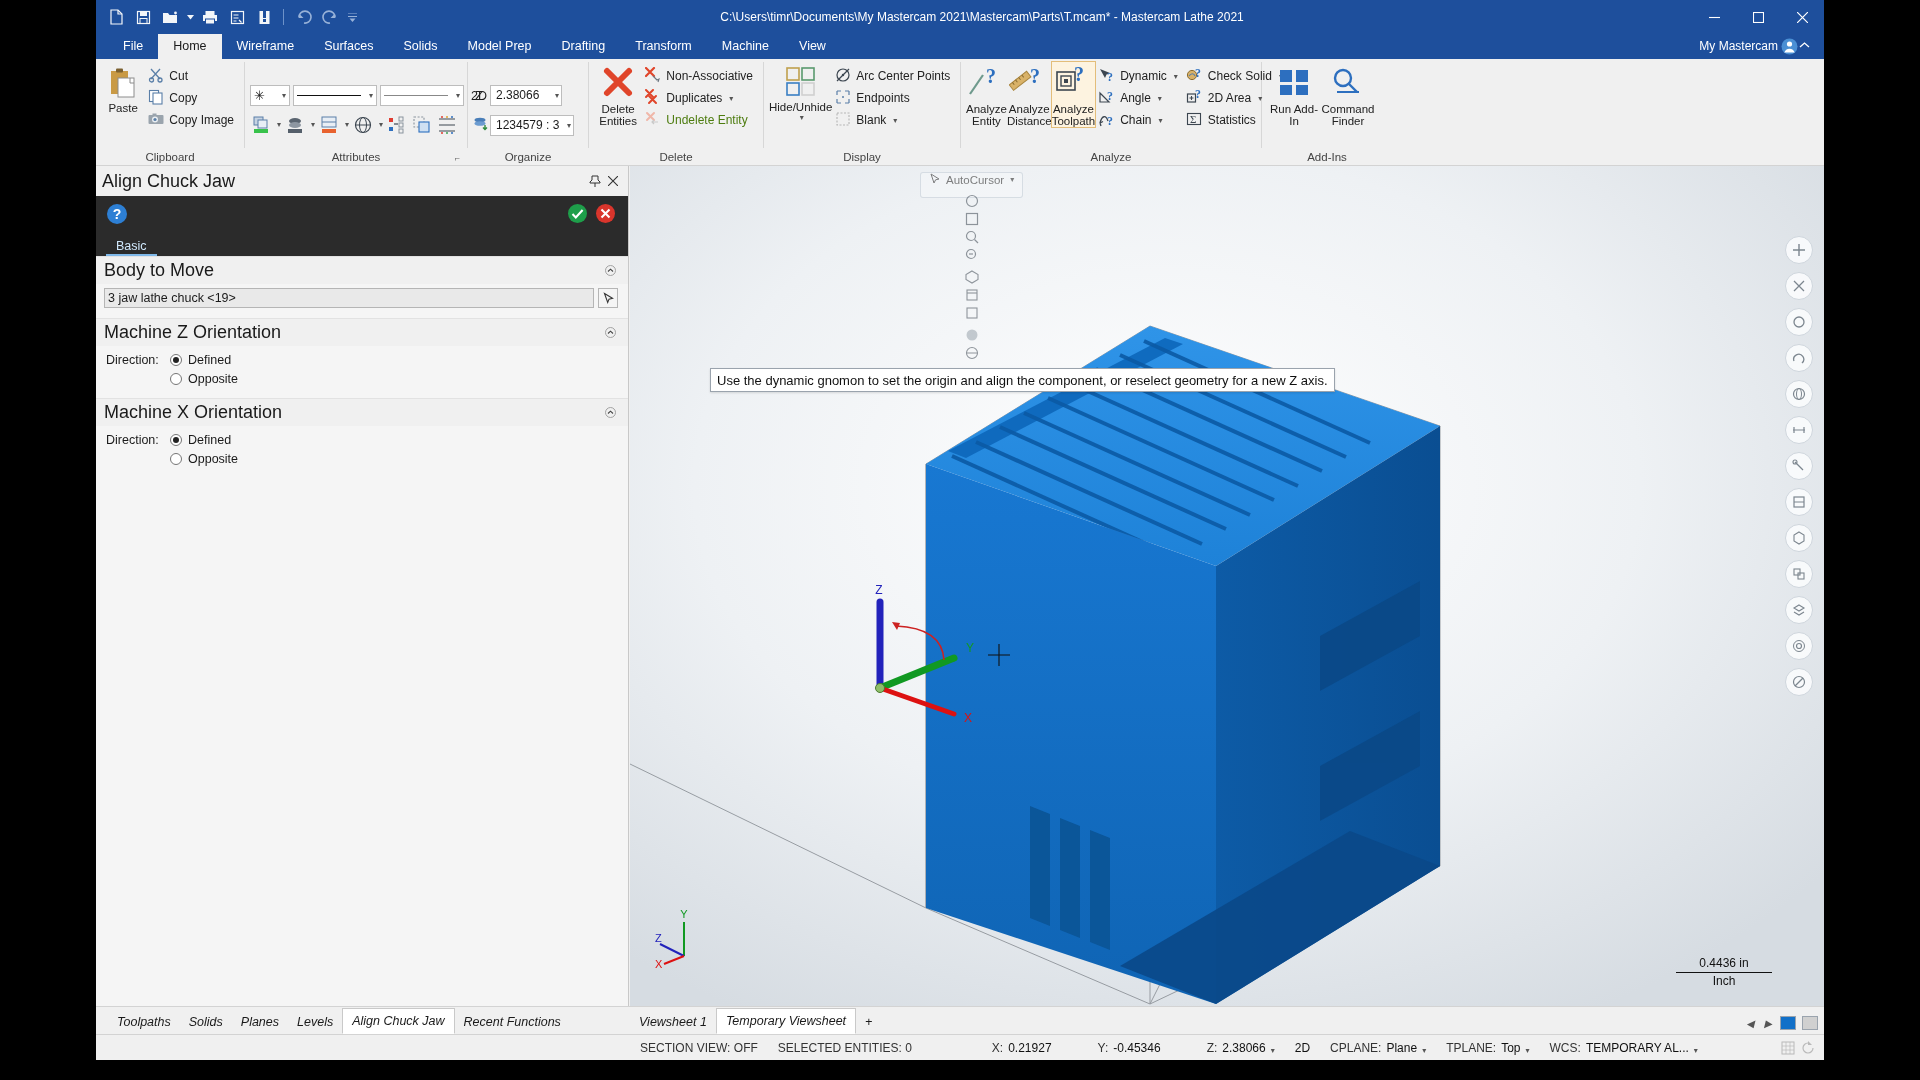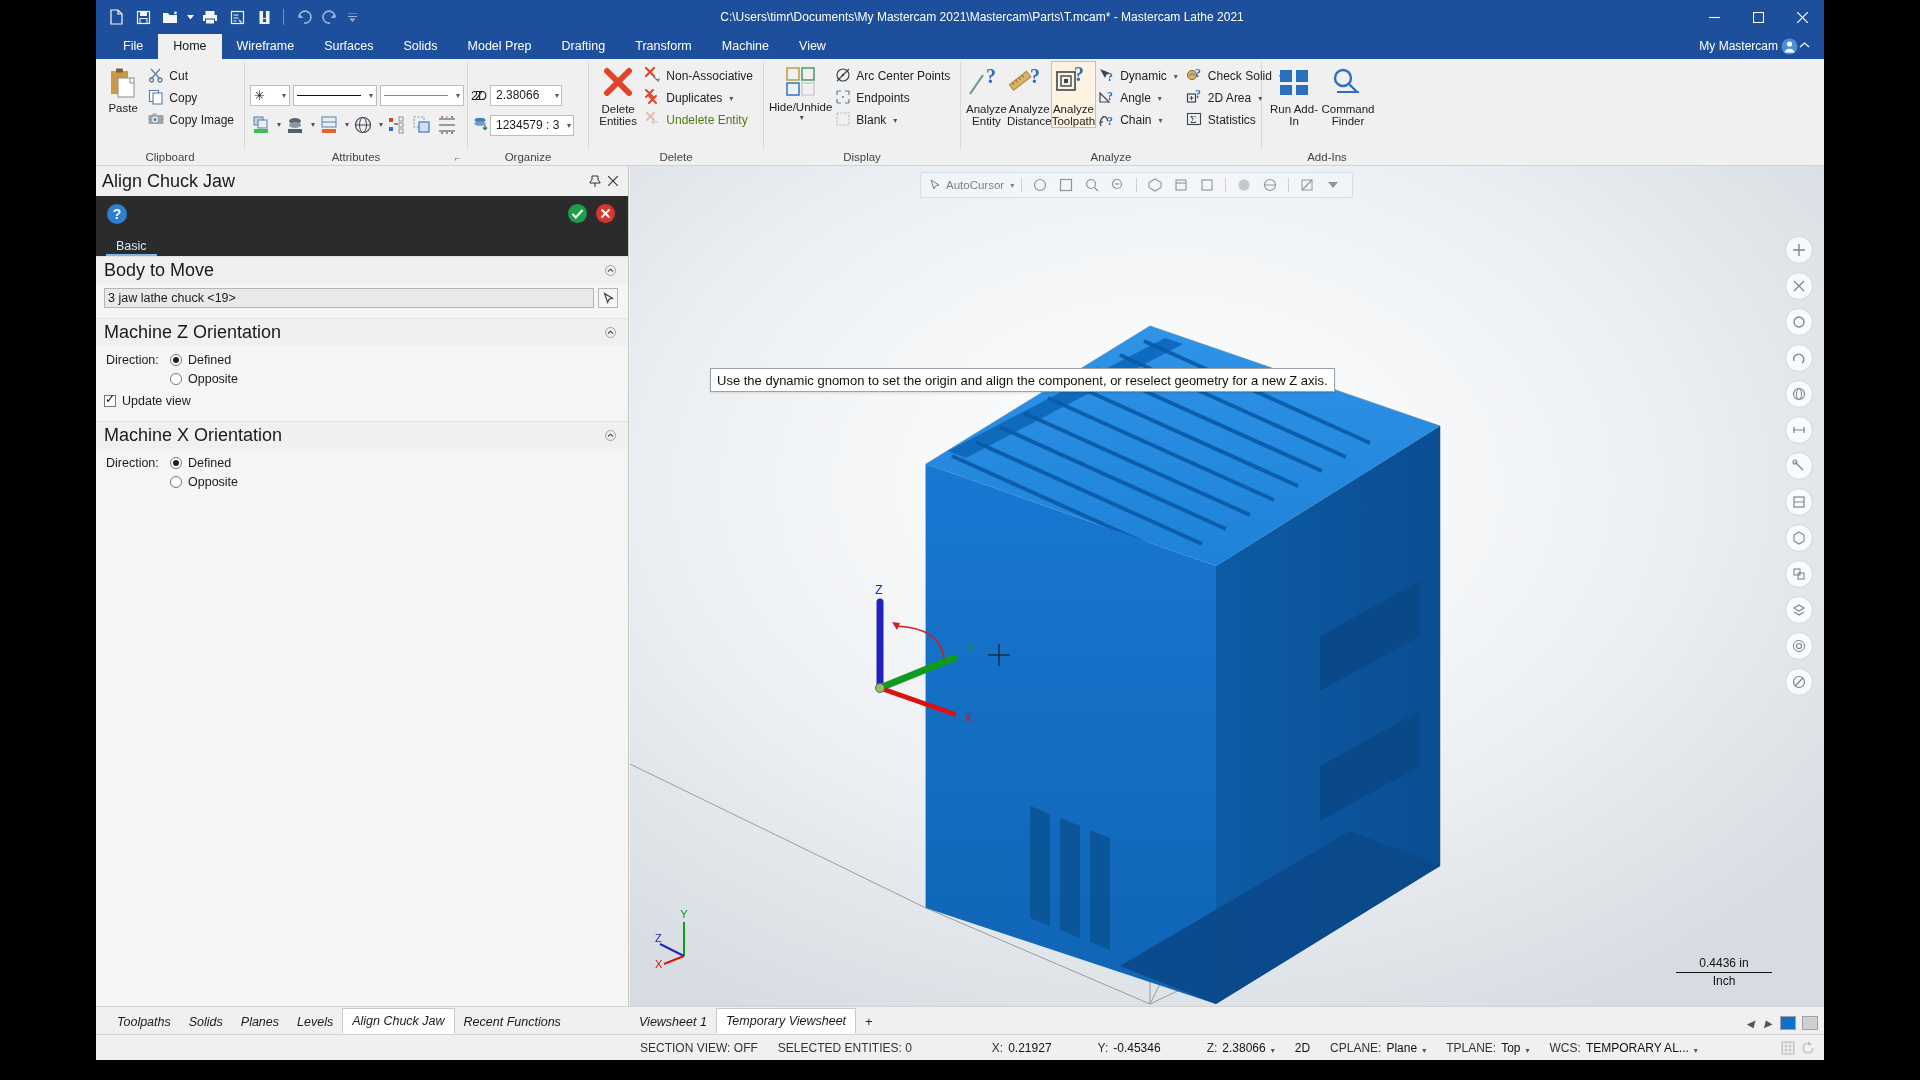--- a/index.html
+++ b/index.html
@@ -96,21 +96,21 @@
   .radio-txt { font-size:12.5px; }
   .cbrow { display:flex; align-items:center; gap:6px; height:20px; margin-top:3px; }
   .cbox { width:12px; height:12px; border:1px solid #767676; background:#fff; position:relative; }
   .cbox.on::after { content:'✓'; position:absolute; left:0px; top:-4px; font-size:12px; color:#111; }
 
   
   #viewport { position:absolute; left:534px; top:0; right:0; bottom:0; overflow:hidden;
               background:linear-gradient(160deg,#dfe5ea 0%, #eceff2 38%, #f7f8f9 72%, #ffffff 100%); }
   #vp-toptoolbar { position:absolute; left:290px; top:6px; height:26px; display:flex; align-items:center;
                    gap:4px; padding:0 8px; background:rgba(245,247,249,.55);
-                   border:1px solid rgba(190,200,210,.55); border-radius:3px; color:#3c4650; }
+                   border:1px solid rgba(190,200,210,.55); border-radius:3px; color:#3c4650;flex-direction:column; }
   .vtool { width:22px; height:20px; display:flex; align-items:center; justify-content:center; opacity:.55; }
   .vtsep { width:1px; height:14px; background:#b9c2cb; margin:0 3px; opacity:.7; }
   #autocursor { font-size:11.5px; color:#555; display:flex; align-items:center; gap:4px; opacity:.75; }
 
   #hintbar { position:absolute; left:80px; top:202px; height:24px; background:#ffffff;
              border:1px solid #9aa3ad; display:flex; align-items:center; padding:0 6px;
              font-size:13px; color:#111; white-space:nowrap; box-shadow:0 1px 2px rgba(0,0,0,.12); }
 
   #rightrail { position:absolute; right:10px; top:70px; width:30px; display:flex;
                flex-direction:column; gap:8px; align-items:center; }
@@ -741,24 +741,20 @@
           <div class="sec-body">
             <div class="radiorow">
               <span class="rlabel">Direction:</span>
               <span class="radio on"></span>
               <span class="radio-txt">Defined</span>
             </div>
             <div class="radiorow">
               <span class="rlabel"></span>
               <span class="radio"></span>
               <span class="radio-txt">Opposite</span>
-            </div>
-            <div class="cbrow">
-              <span class="cbox on"></span>
-              <span class="radio-txt">Update view</span>
             </div>
           </div>
         </div>
 
         <div class="sec">
           <div class="sec-head">
             <span class="t">Machine X Orientation</span>
             <span class="chev">
               <svg width="11" height="11" viewBox="0 0 11 11">
                     <circle cx="5.5" cy="5.5" r="5" fill="none" stroke="#9a9a9a" stroke-width="0.9"></circle>

